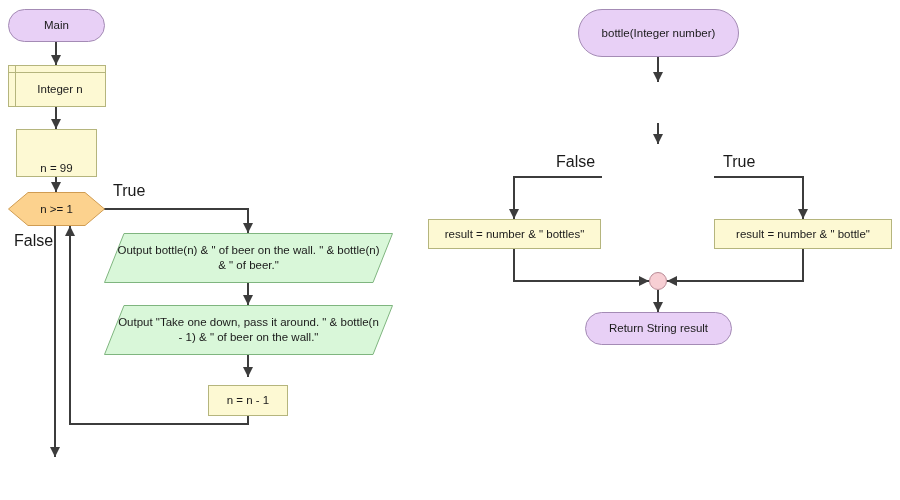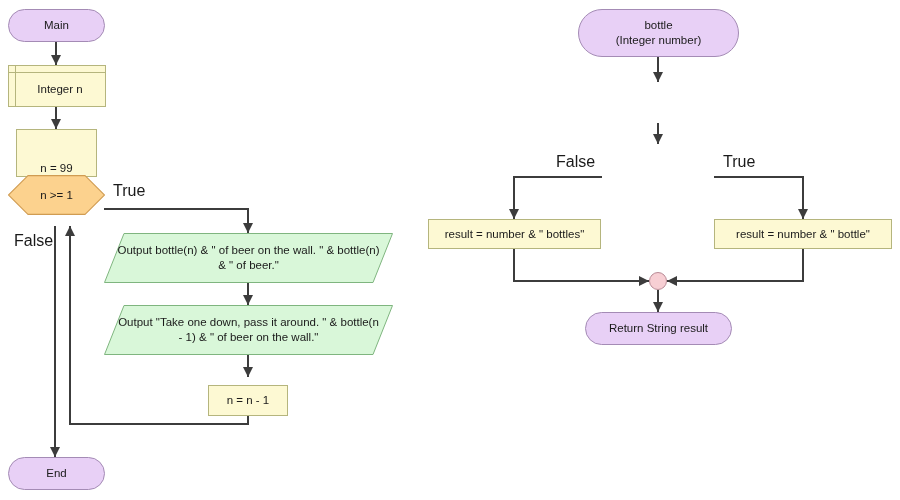--- a/index.html
+++ b/index.html
@@ -78,21 +78,21 @@
   </div>
 
   <div class="node declare" style="left:8px; top:65px; width:98px; height:42px;">
     <span class="shape-label">Integer n</span>
   </div>
 
   <div class="node process" style="left:16px; top:129px; width:81px; height:48px;align-items:flex-end;">
     <span class="shape-label">n = 99</span>
   </div>
 
-  <div class="node" style="left:8px; top:175px; width:97px; height:40px;">
+  <div class="node" style="left:8px; top:192px; width:97px; height:34px;">
     <svg class="shape-svg hex" viewBox="0 0 97 34" preserveAspectRatio="none">
       <polygon points="0.5,17 20,0.5 77,0.5 96.5,17 77,33.5 20,33.5"></polygon>
     </svg>
     <span class="shape-label">n &gt;= 1</span>
   </div>
 
   <div class="branch-label" style="left:113px; top:182px;">True</div>
   <div class="branch-label" style="left:14px; top:232px;">False</div>
 
   <div class="node" style="left:104px; top:233px; width:289px; height:50px;">
@@ -106,25 +106,22 @@
     <svg class="shape-svg para" viewBox="0 0 289 50" preserveAspectRatio="none">
       <polygon points="20,0.5 288.5,0.5 269,49.5 0.5,49.5"></polygon>
     </svg>
     <span class="shape-label out-text">Output "Take one down, pass it around. " &amp; bottle(n - 1) &amp; " of beer on the wall."</span>
   </div>
 
   <div class="node process" style="left:208px; top:377px; width:80px; height:31px;margin-top:8px;">
     <span class="shape-label">n = n - 1</span>
   </div>
 
-  <div class="node terminal r16" style="left:8px; top:457px; width:97px; height:33px;">
-    <span class="shape-label">End</span>
-  </div>
 
-  <div class="node terminal r24" style="left:578px; top:9px; width:161px; height:48px; flex-direction:column;">
+  <div class="node terminal r24" style="left:578px; top:9px; width:161px; height:48px; flex-direction:row;">
     <span class="shape-label">bottle</span>
     <span class="shape-label">(Integer number)</span>
   </div>
 
 
 
   <div class="branch-label" style="left:556px; top:153px;">False</div>
   <div class="branch-label" style="left:723px; top:153px;">True</div>
 
   <div class="node process" style="left:428px; top:219px; width:173px; height:30px;">

